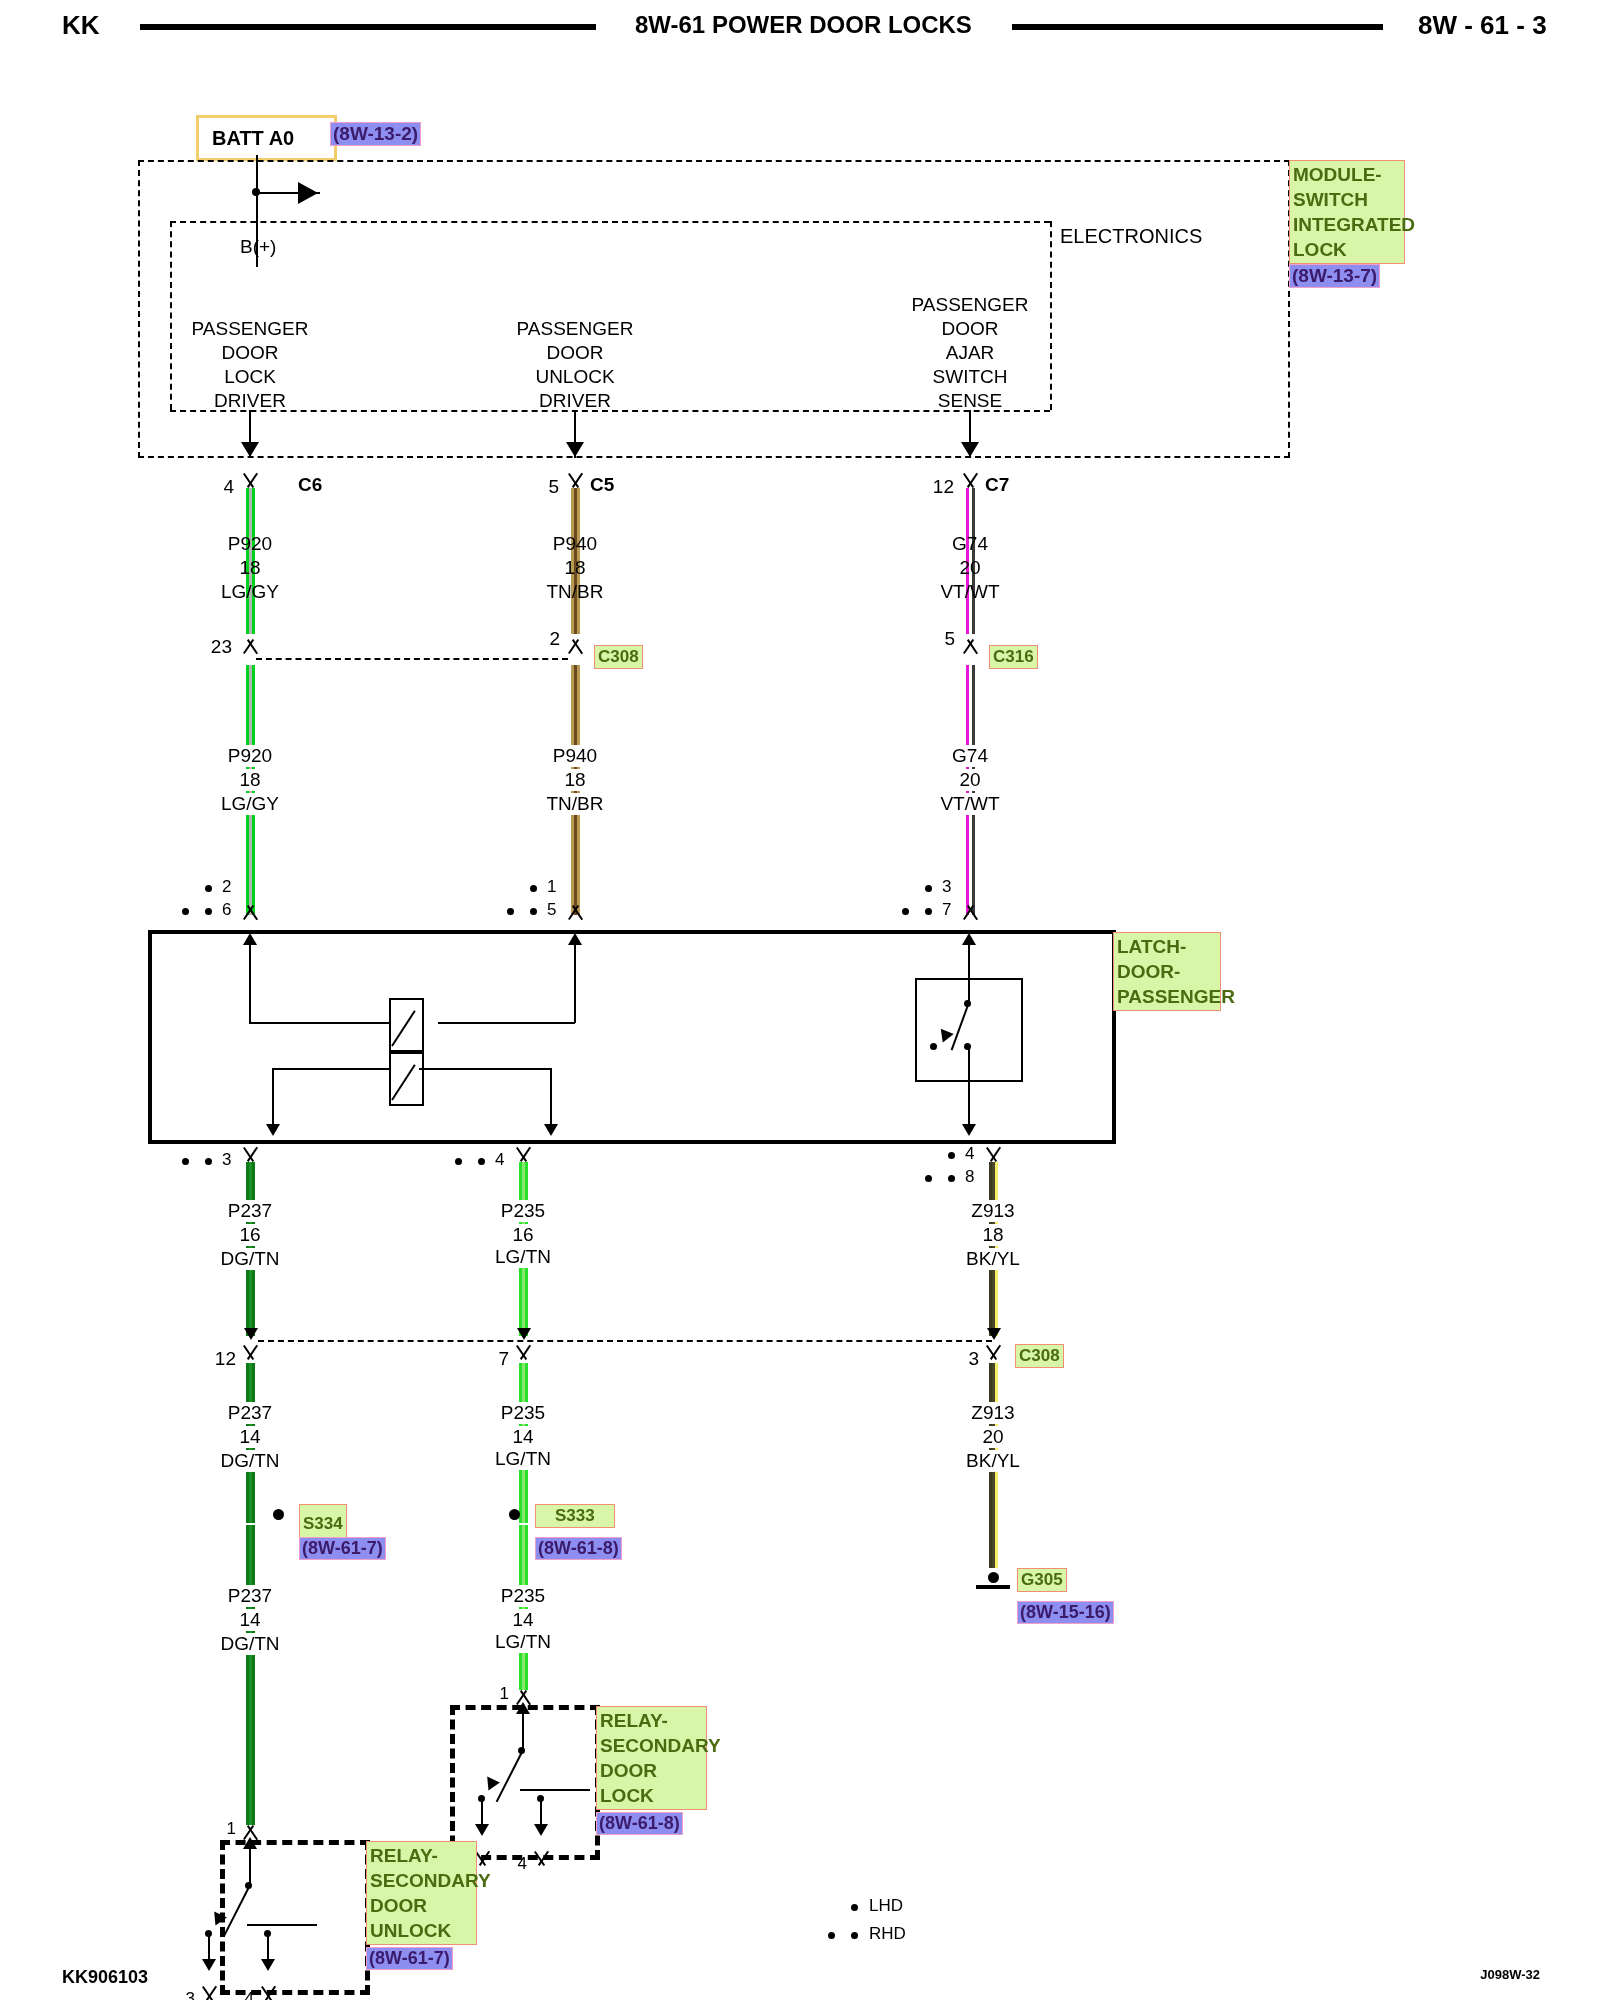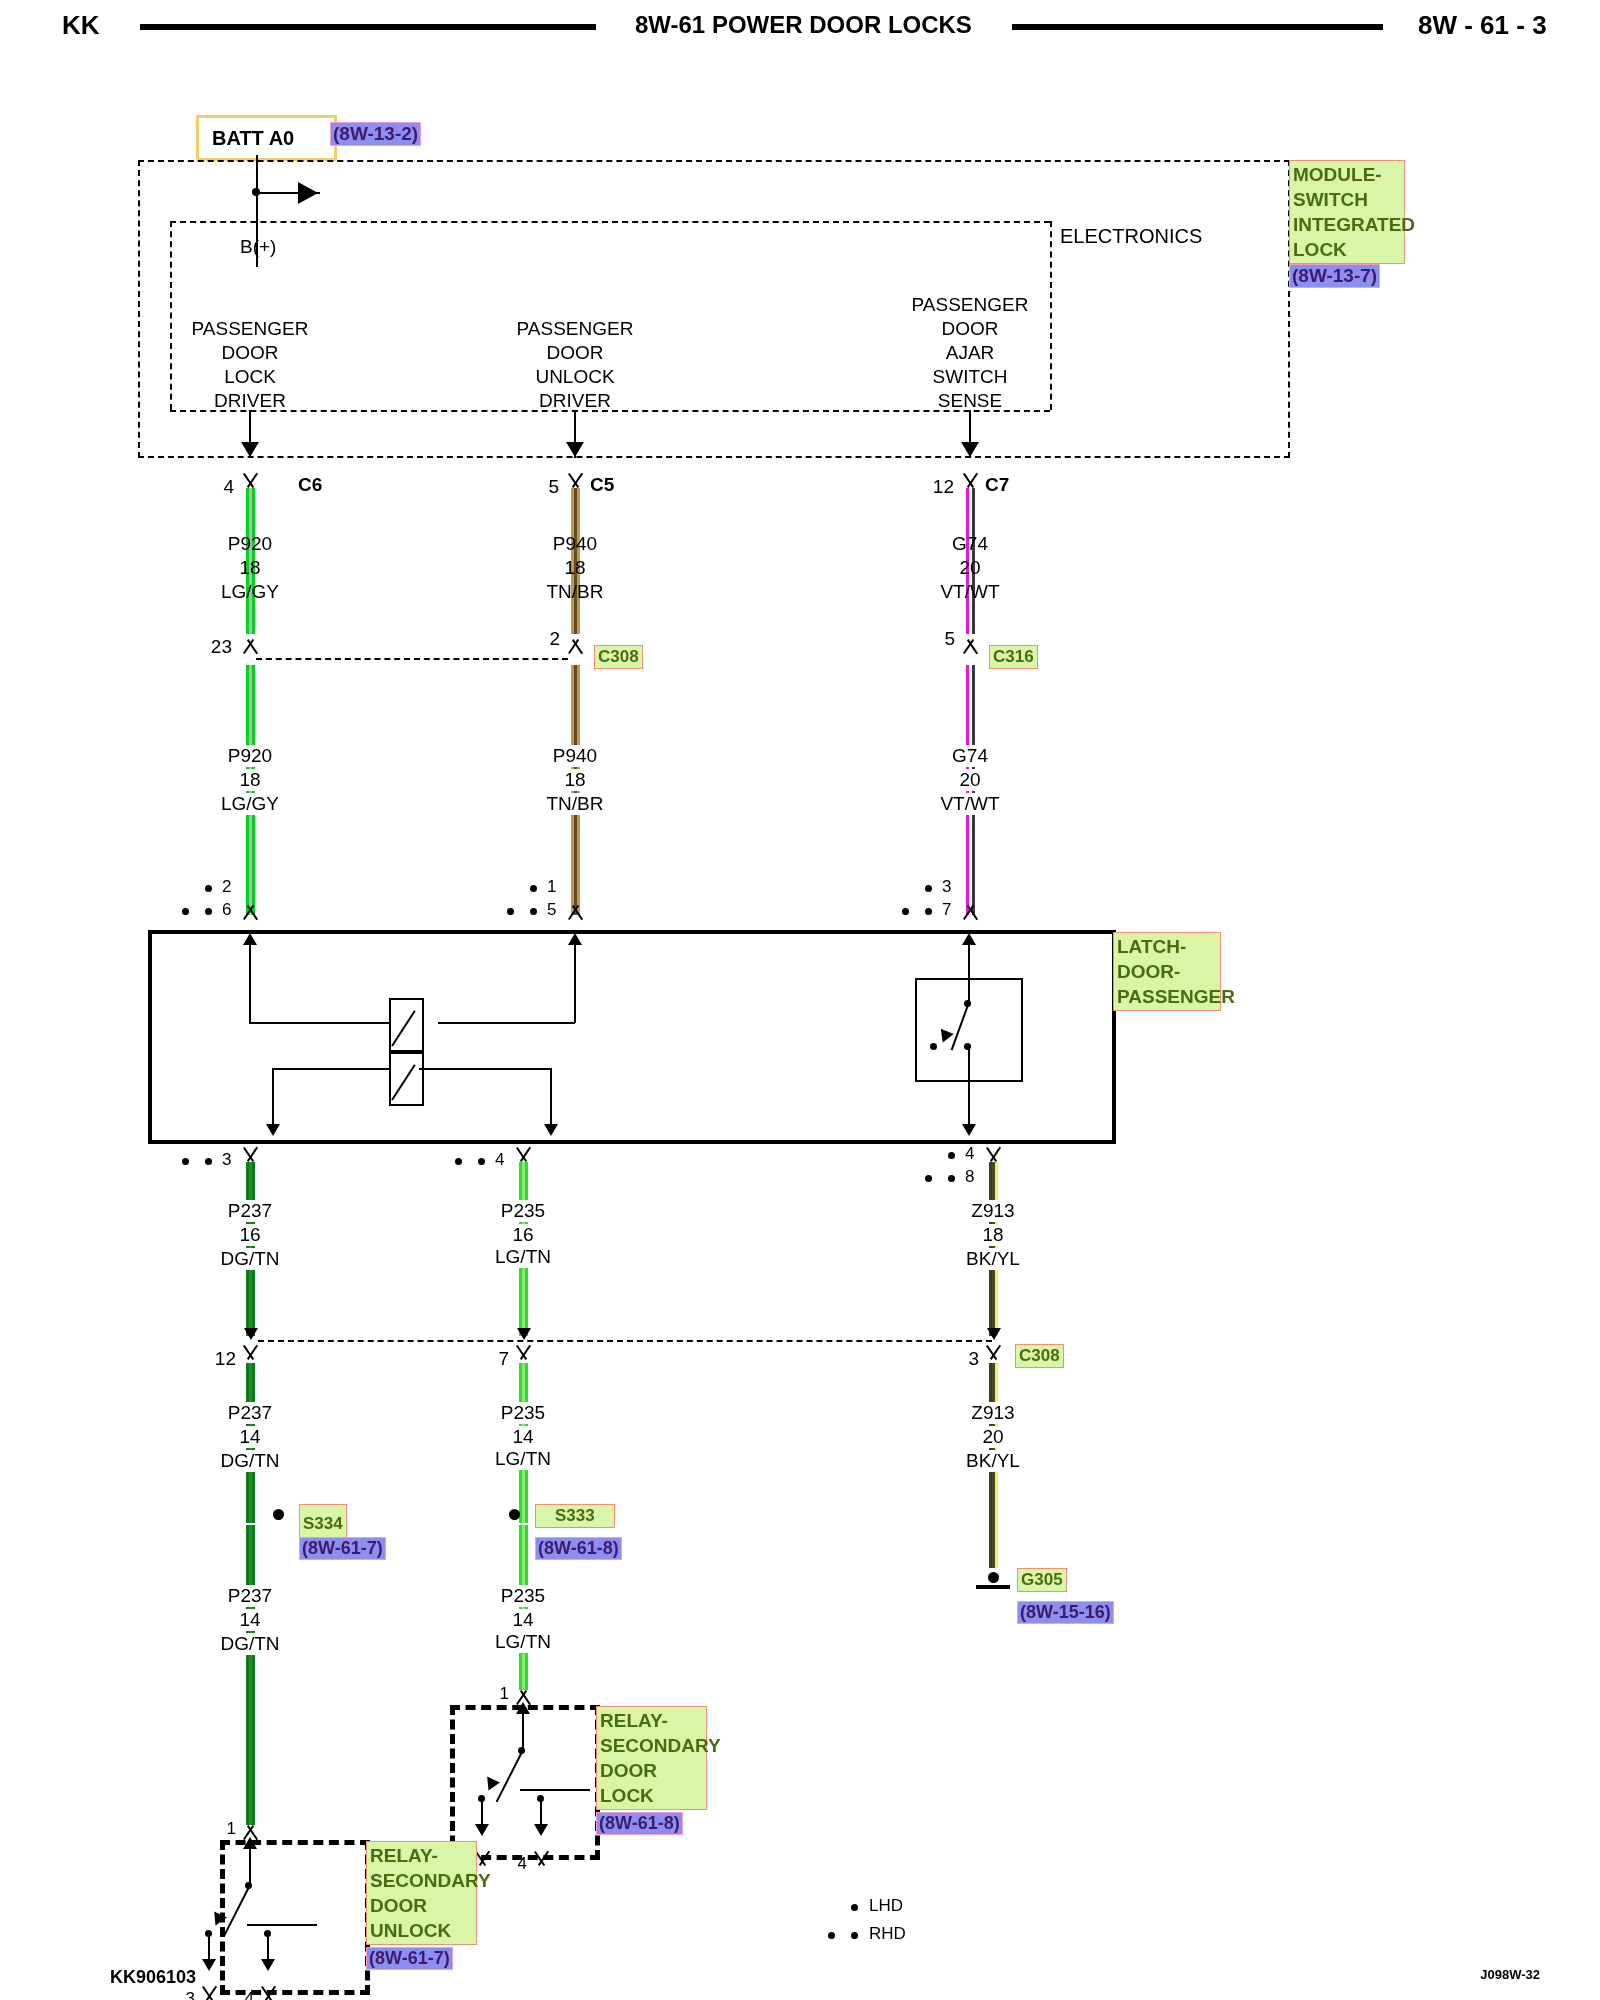--- a/index.html
+++ b/index.html
@@ -441,16 +441,16 @@
     <div>UNLOCK</div>
   </div>
   <div class="lblref" style="left:366px;top:1947px;font-size:18px;">(8W-61-7)</div>
 
   <div class="dot sm" style="left:851px;top:1904px;"></div>
   <div class="t sm" style="left:869px;top:1896px;">LHD</div>
   <div class="dot sm" style="left:828px;top:1932px;"></div>
   <div class="dot sm" style="left:851px;top:1932px;"></div>
   <div class="t sm" style="left:869px;top:1924px;">RHD</div>
 
-  <div class="t b" style="left:62px;top:1967px;font-size:18px;margin-left:48px;">KK906103</div>
+  <div class="t b" style="left:62px;top:1967px;font-size:18px;">KK906103</div>
   <div class="t b r" style="left:1540px;top:1967px;font-size:13px;">J098W-32</div>
 
 </div>
 
 </body></html>

